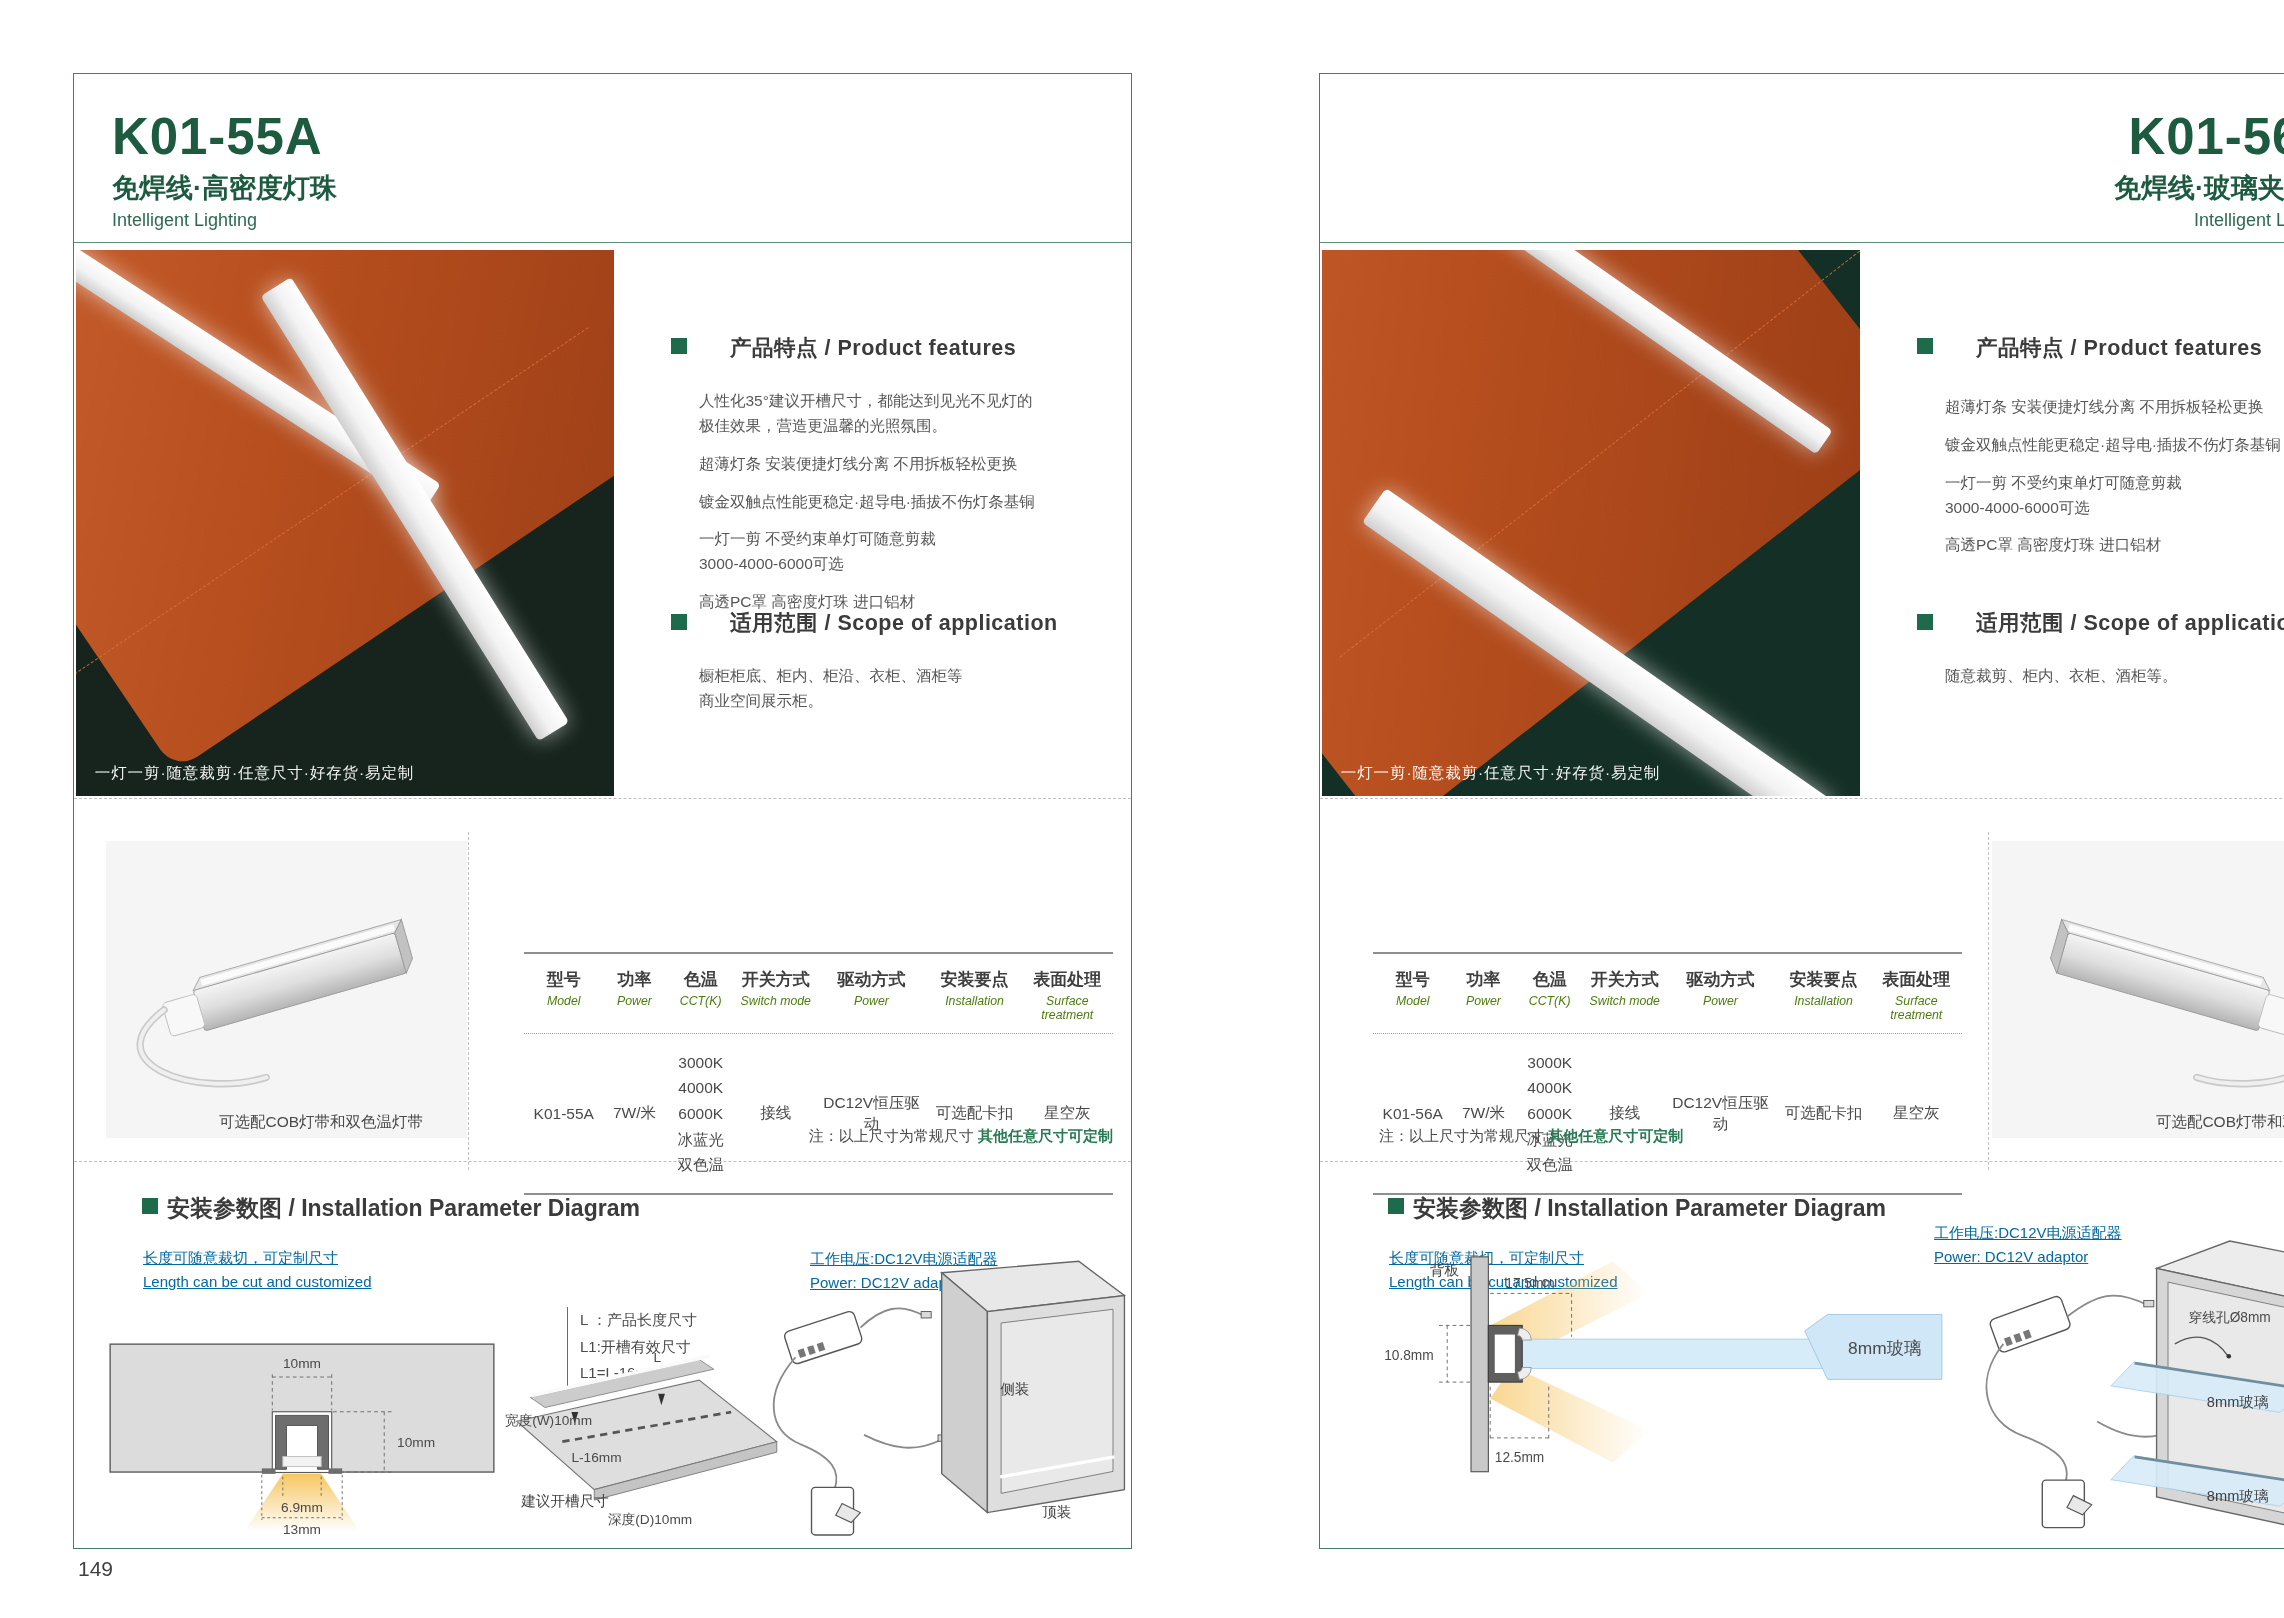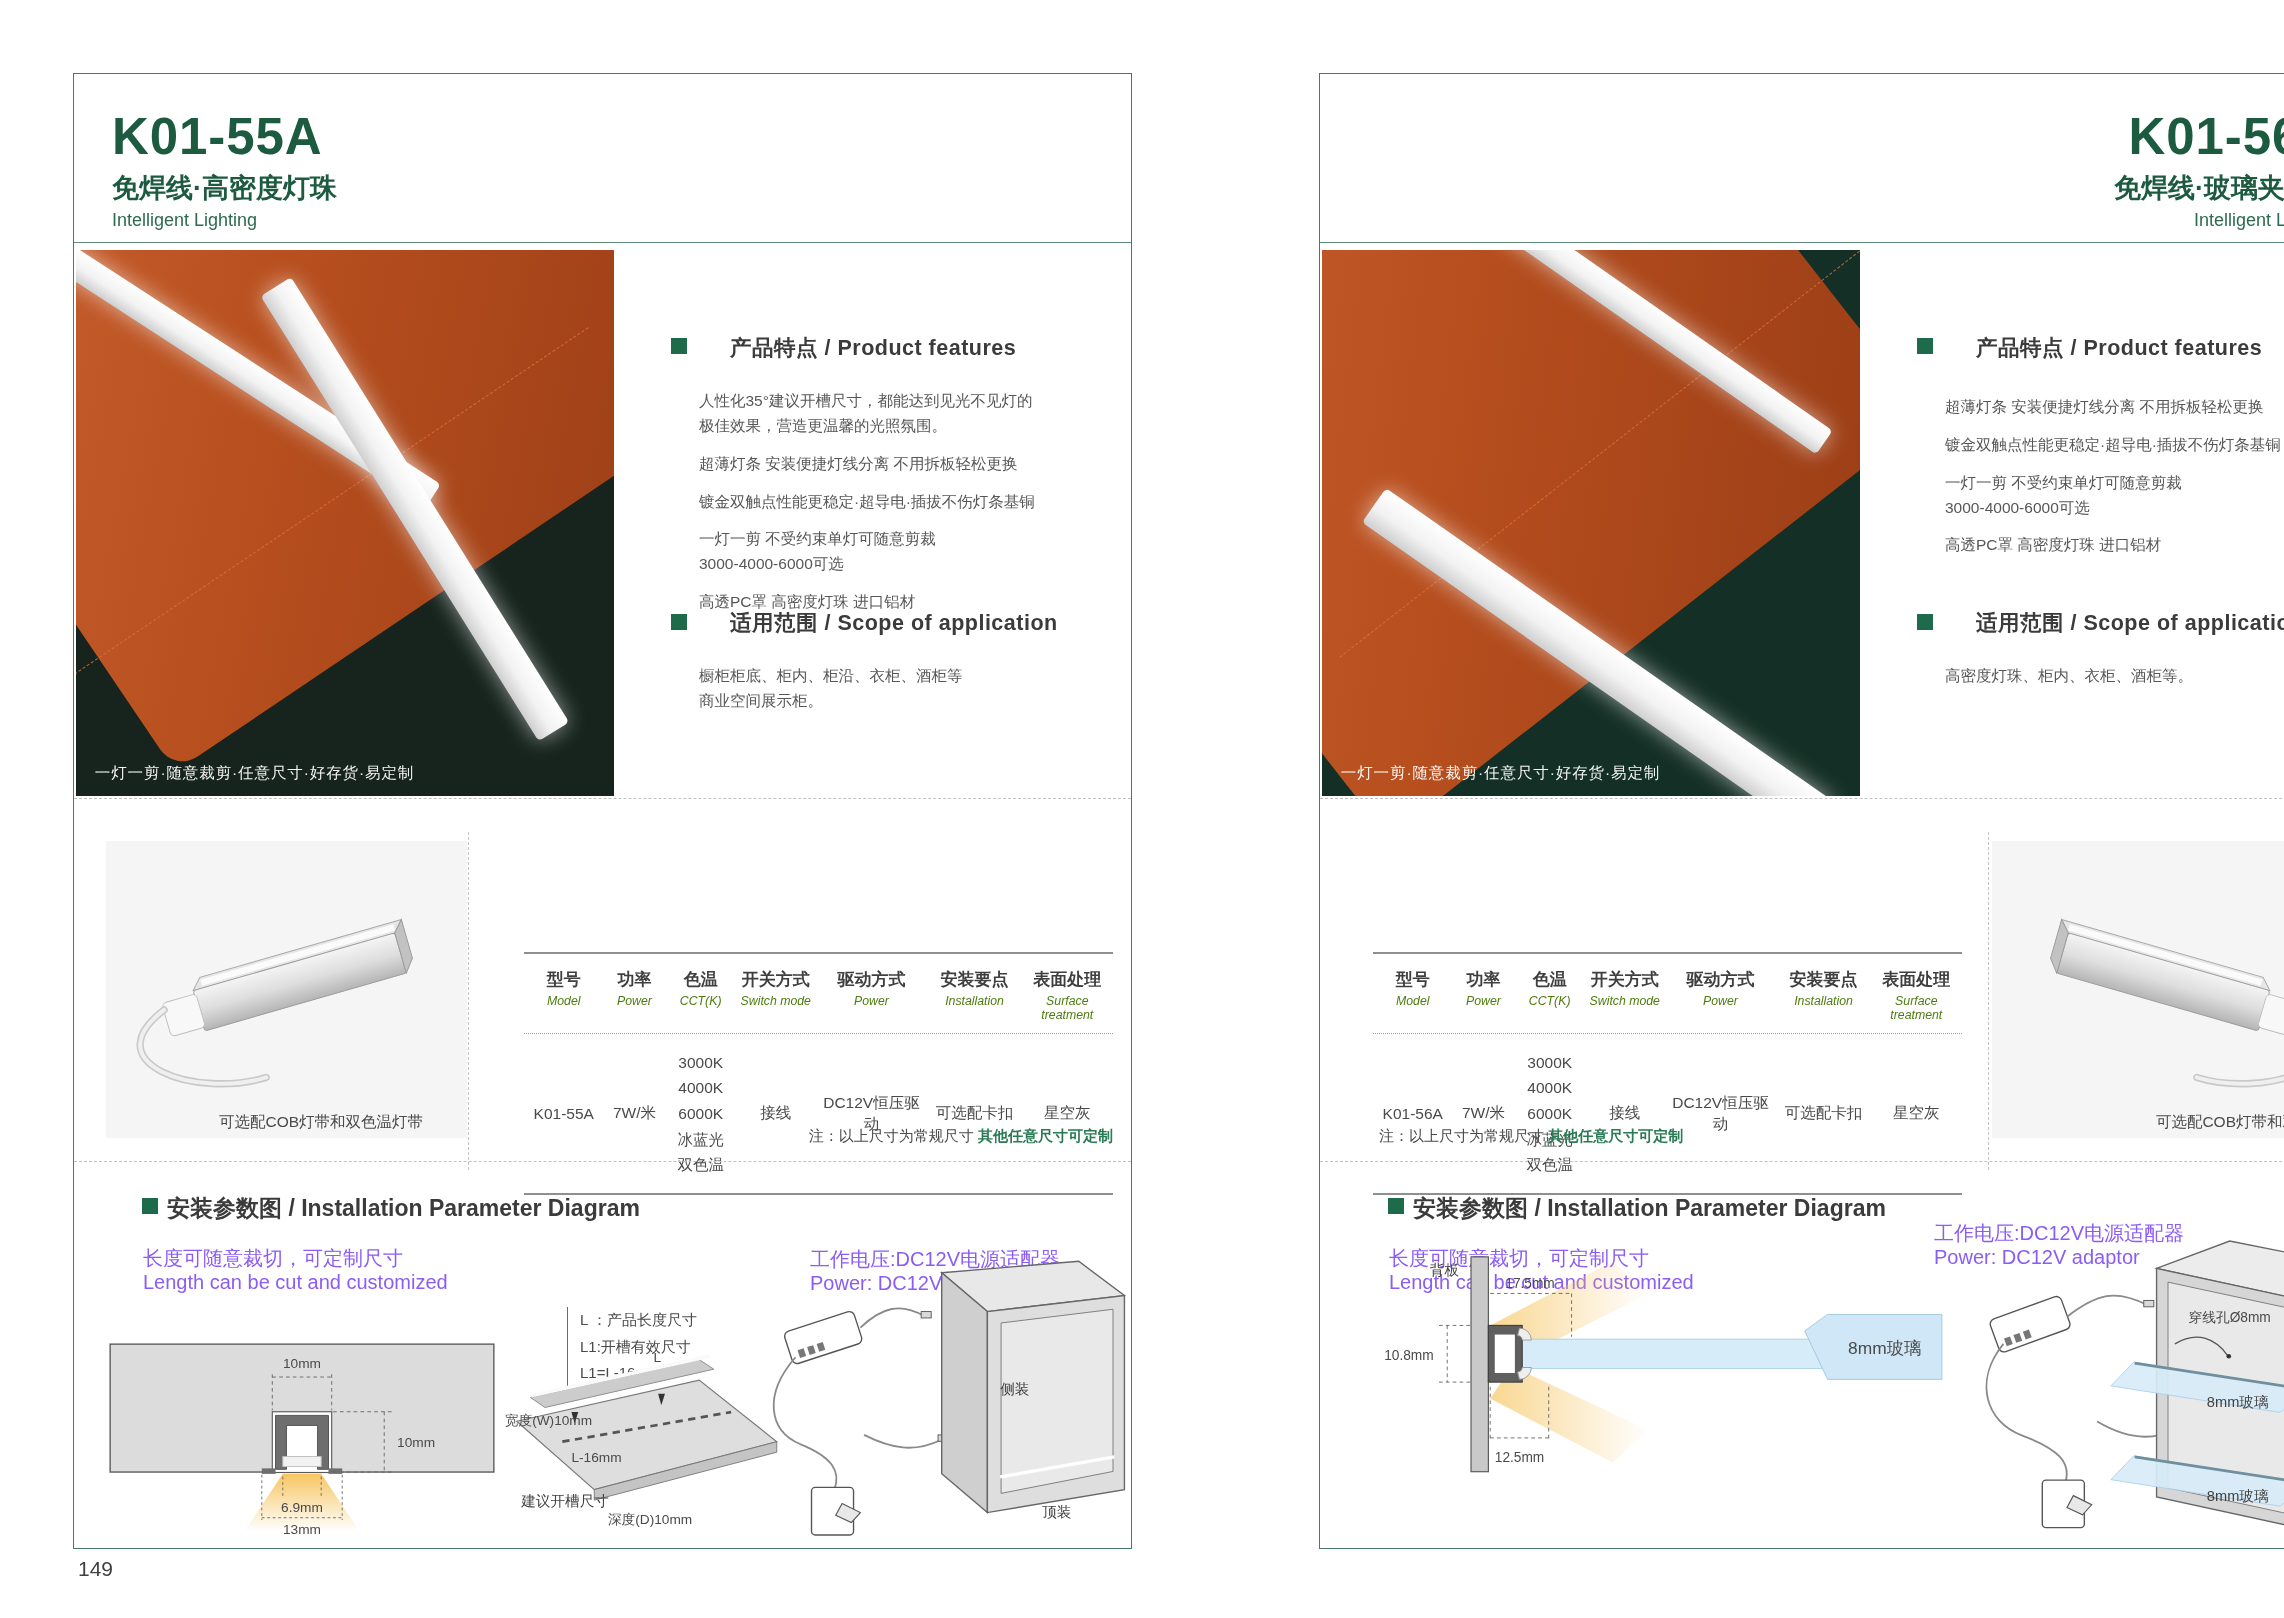--- a/index.html
+++ b/index.html
@@ -31,21 +31,21 @@
   .trow{display:flex;width:100%;}
   .tcol{text-align:center;}
   .c0{width:13.5%}.c1{width:10.5%}.c2{width:12%}.c3{width:13.5%}.c4{width:19%}.c5{width:16%}.c6{width:15.5%}
   .hcn{font-size:17px;color:#3f3f3f;font-weight:700;}
   .hen{font-size:12.3px;color:#4d7c0f;margin-top:3.7px;font-style:italic;}
   .cell{font-size:15.5px;color:#4a4a4a;}
   .cctline{font-size:15.5px;color:#4a4a4a;line-height:25.6px;}
   .note{position:absolute;font-size:15px;color:#4a4a4a;white-space:nowrap;}
   .note .hl{color:#2a7a54;font-weight:600;}
   .inst-h{position:absolute;font-size:23px;font-weight:700;color:#3b3b3b;}
-  .small-t{font-size:20px;color:#8b5cf6;line-height:24px;}
+  .small-t{font-size:15px;color:#0369a1;line-height:24px;text-decoration:underline;}
   .legend{position:absolute;border-left:1.4px solid #6a6a6a;padding-left:12px;font-size:15px;color:#4a4a4a;line-height:26.5px;}
   .pagenum{position:absolute;font-size:21px;color:#3f3f3f;}
   svg{display:block;}
   svg text{font-family:"Liberation Sans","DejaVu Sans",sans-serif;fill:#4a4a4a;}
   .dim{font-size:30px;}
   .lbl{font-size:32px;fill:#3f3f3f;}
 </style>
 </head>
 <body>
 
@@ -277,21 +277,21 @@
     <div class="feat-line">超薄灯条 安装便捷灯线分离 不用拆板轻松更换</div>
     <div class="feat-line gap">镀金双触点性能更稳定·超导电·插拔不伤灯条基铜</div>
     <div class="feat-line gap">一灯一剪 不受约束单灯可随意剪裁</div>
     <div class="feat-line">3000-4000-6000可选</div>
     <div class="feat-line gap">高透PC罩 高密度灯珠 进口铝材</div>
   </div>
 
   <div class="bullet" style="left:597px;top:540px;"></div>
   <div class="sec-h" style="left:624px;top:534px;">适用范围 / Scope of application</div>
   <div class="abs" style="left:625px;top:589px;">
-    <div class="feat-line">高密度灯珠、柜内、衣柜、酒柜等。</div>
+    <div class="feat-line">随意裁剪、柜内、衣柜、酒柜等。</div>
   </div>
 
   <div class="dash-h" style="left:0;right:0;top:724px;"></div>
 
   <div class="tbl" style="left:53px;top:878px;">
     <div class="toprule"></div>
     <div class="trow" style="padding:13.7px 0 11px 0;">
       <div class="tcol c0">
           <div class="hcn">型号</div>
           <div class="hen">Model</div>

